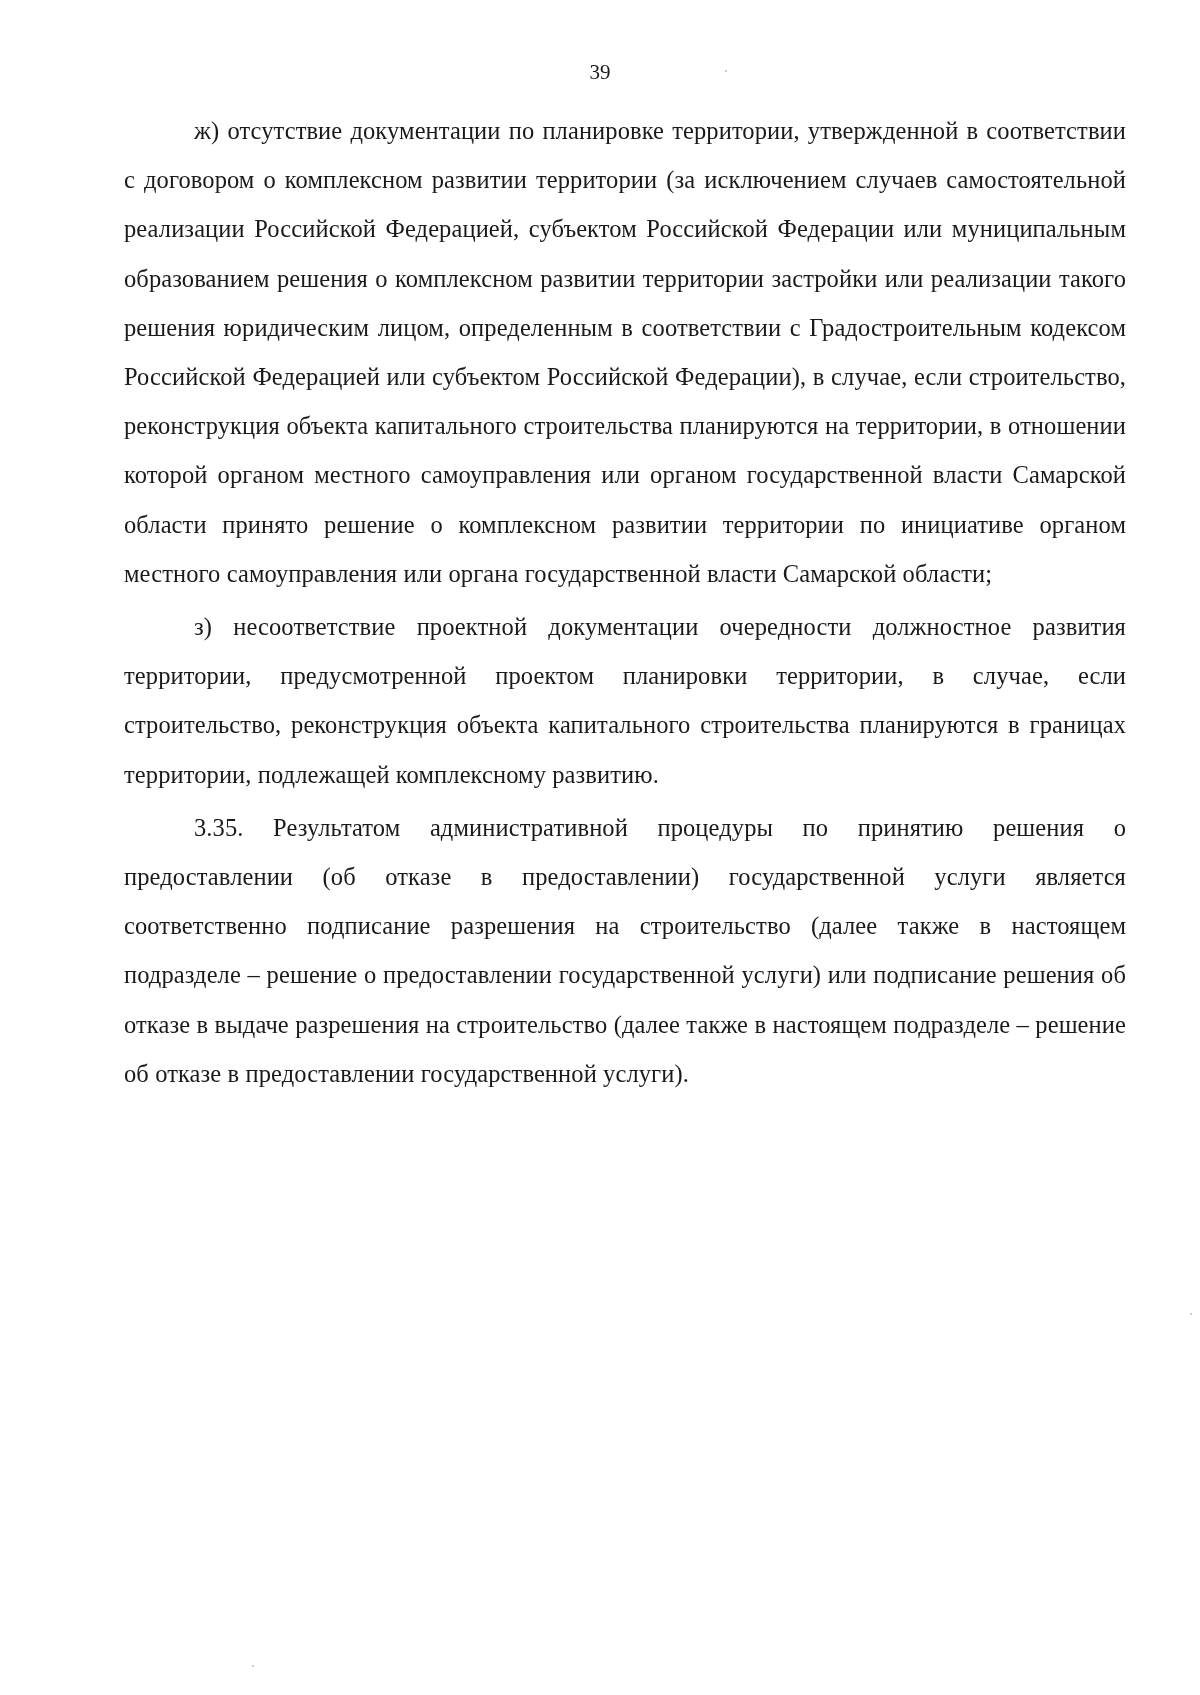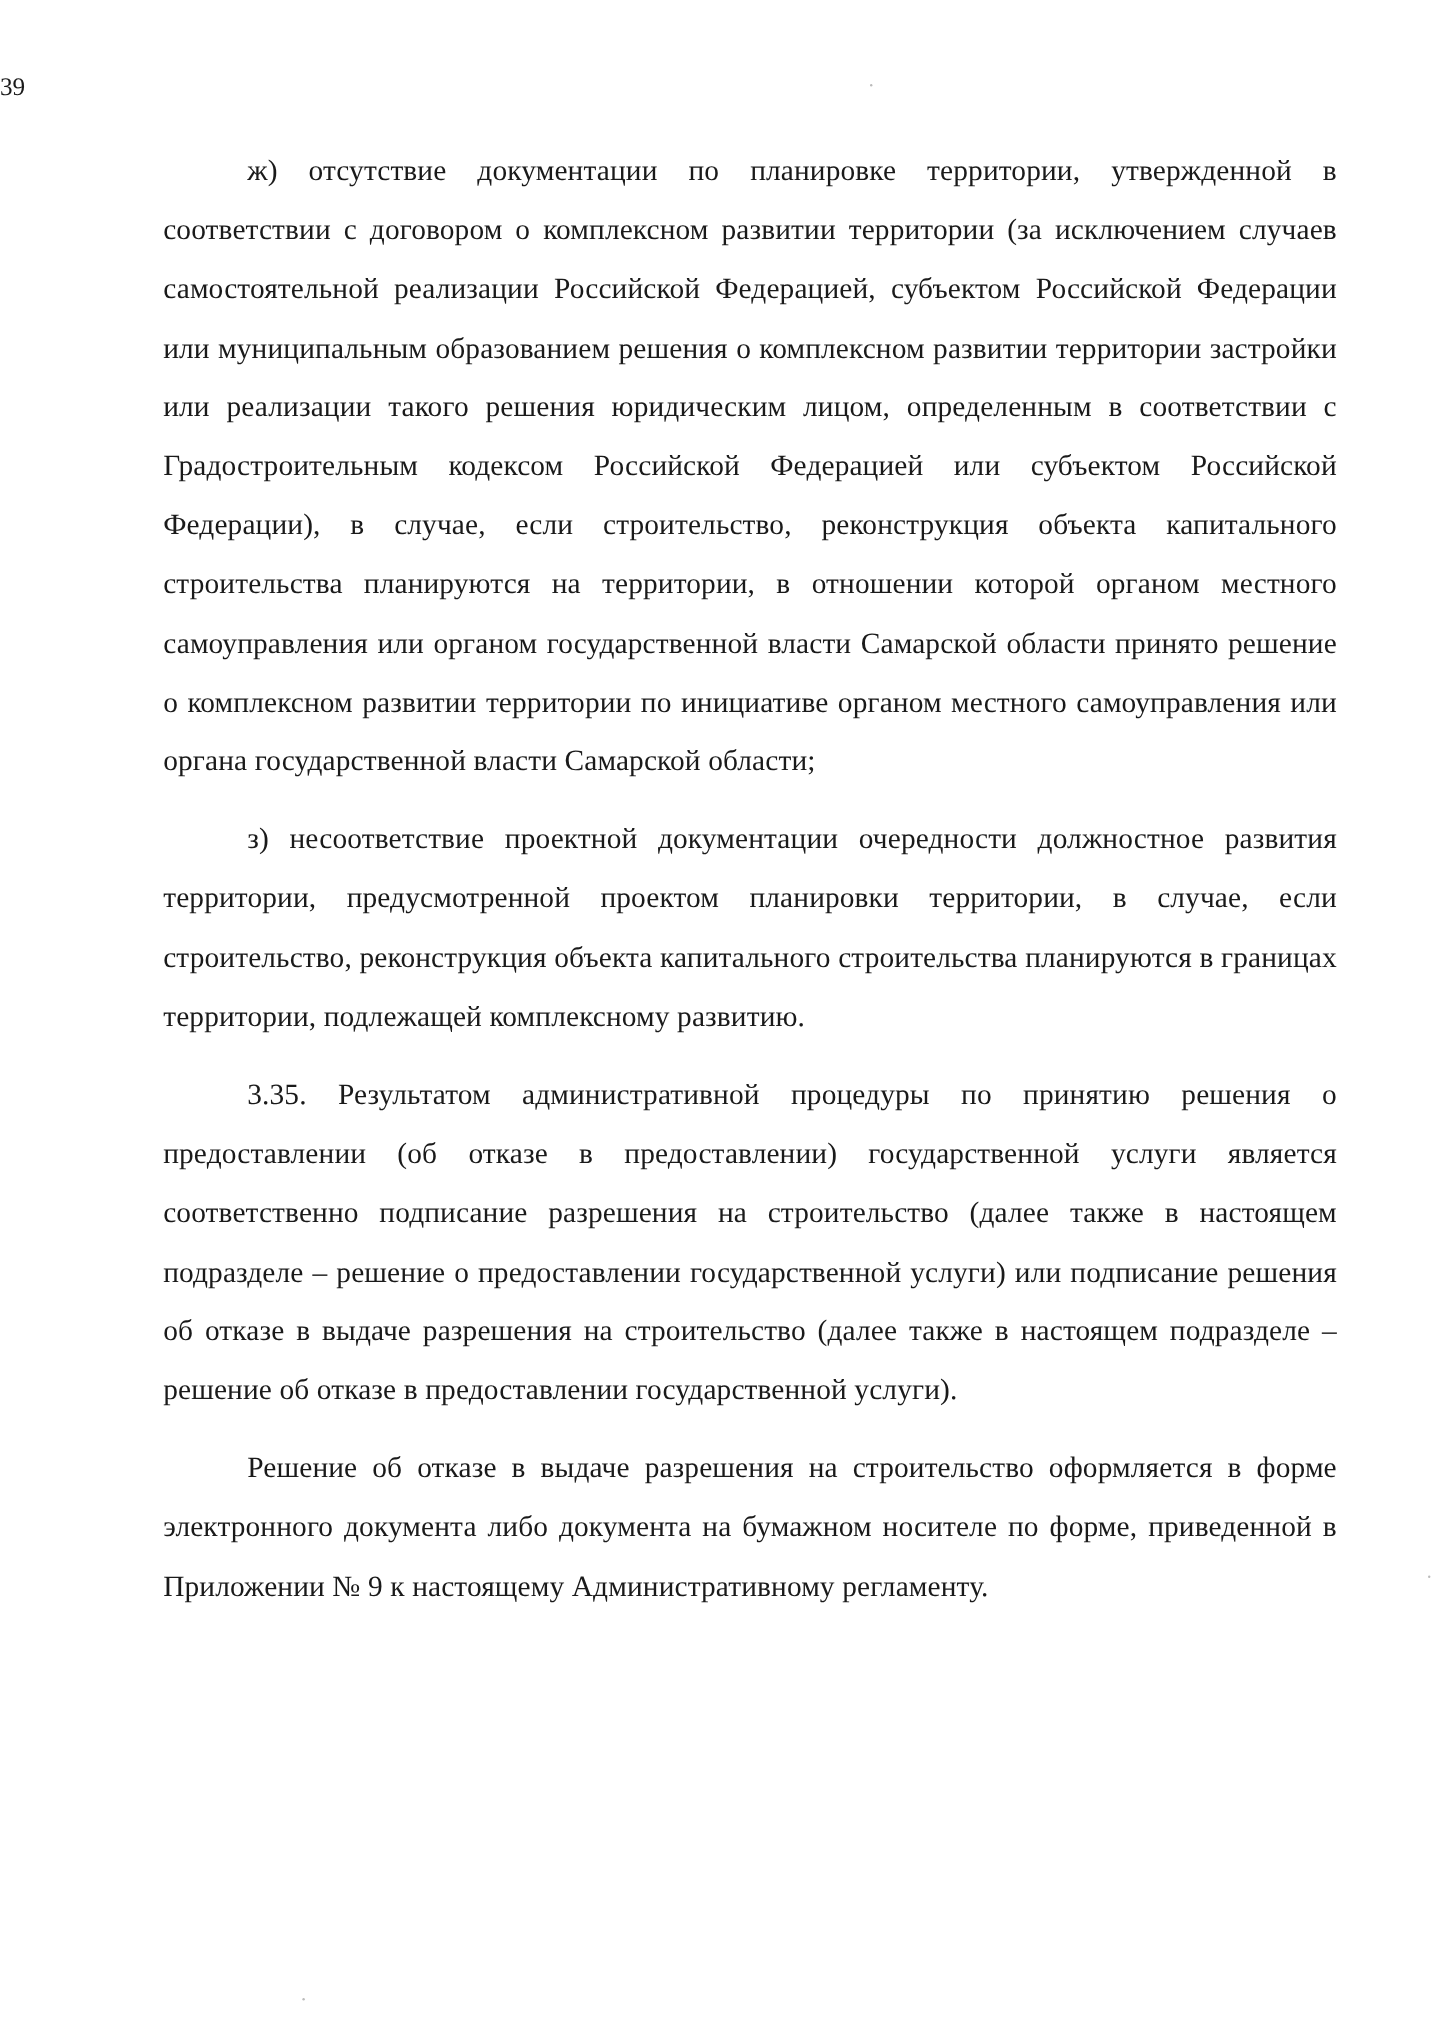--- a/index.html
+++ b/index.html
@@ -1,32 +1,31 @@
 <!DOCTYPE html>
 <html><head>
 <meta charset="utf-8">
 <style>
   html, body { margin: 0; padding: 0; background: #ffffff; }
   body { width: 1200px; height: 1695px; position: relative; overflow: hidden;
          font-family: "Liberation Serif", "DejaVu Serif", serif; color: #1a1a1a; }
-  .page-number { position: absolute; top: 60px; left: 0; width: 1200px; text-align: left;
+  .page-number { position: absolute; top: 60px; left: 0; width: 1200px; text-align: center;
                  font-size: 21px; }
   .content { position: absolute; top: 102px; left: 120px; width: 1010px; }
-  .para { margin: 16px; font-size: 24.5px; line-height: 49.2px; text-align: justify;
+  .para { margin: 4px; font-size: 24.5px; line-height: 49.2px; text-align: justify;
           text-indent: 70px; letter-spacing: 0.1px; }
   .para.last-line-left { text-align-last: left; }
   .specks { position: absolute; width: 2px; height: 2px; background: #bbb; border-radius: 1px; }
 </style>
 </head>
 <body>
 
 <div class="page-number">39</div>
 
 <div class="content">
   <p class="para last-line-left">ж) отсутствие документации по планировке территории, утвержденной в соответствии с договором о комплексном развитии территории (за исключением случаев самостоятельной реализации Российской Федерацией, субъектом Российской Федерации или муниципальным образованием решения о комплексном развитии территории застройки или реализации такого решения юридическим лицом, определенным в соответствии с Градостроительным кодексом Российской Федерацией или субъектом Российской Федерации), в случае, если строительство, реконструкция объекта капитального строительства планируются на территории, в отношении которой органом местного самоуправления или органом государственной власти Самарской области принято решение о комплексном развитии территории по инициативе органом местного самоуправления или органа государственной власти Самарской области;</p>
   <p class="para last-line-left">з) несоответствие проектной документации очередности должностное развития территории, предусмотренной проектом планировки территории, в случае, если строительство, реконструкция объекта капитального строительства планируются в границах территории, подлежащей комплексному развитию.</p>
   <p class="para last-line-left">3.35. Результатом административной процедуры по принятию решения о предоставлении (об отказе в предоставлении) государственной услуги является соответственно подписание разрешения на строительство (далее также в настоящем подразделе – решение о предоставлении государственной услуги) или подписание решения об отказе в выдаче разрешения на строительство (далее также в настоящем подразделе – решение об отказе в предоставлении государственной услуги).</p>
-  <p class="para last-line-left">Решение об отказе в выдаче разрешения на строительство оформляется в форме электронного документа либо документа на бумажном носителе по форме, приведенной в Приложении № 9 к настоящему Административному регламенту.</p>
 </div>
 
 <div class="specks" style="top:70px;left:725px;"></div>
 <div class="specks" style="top:1313px;left:1190px;"></div>
 <div class="specks" style="top:1665px;left:252px;"></div>
 
 </body></html>

